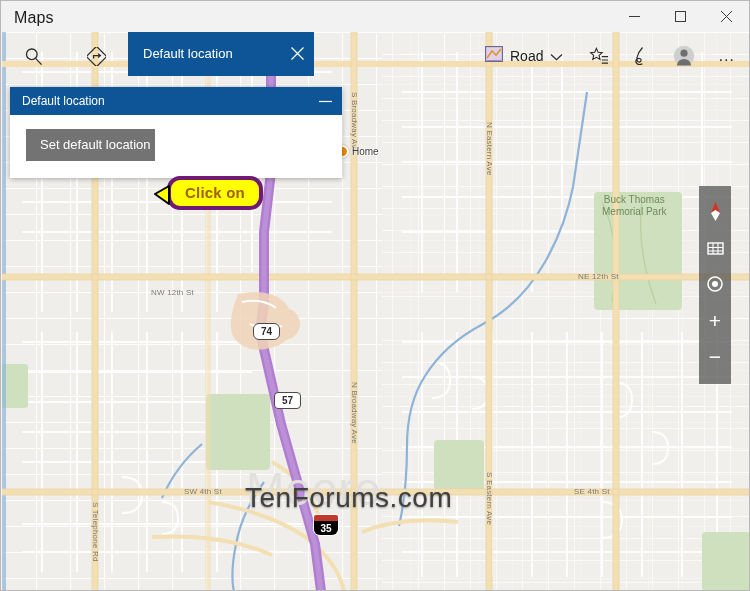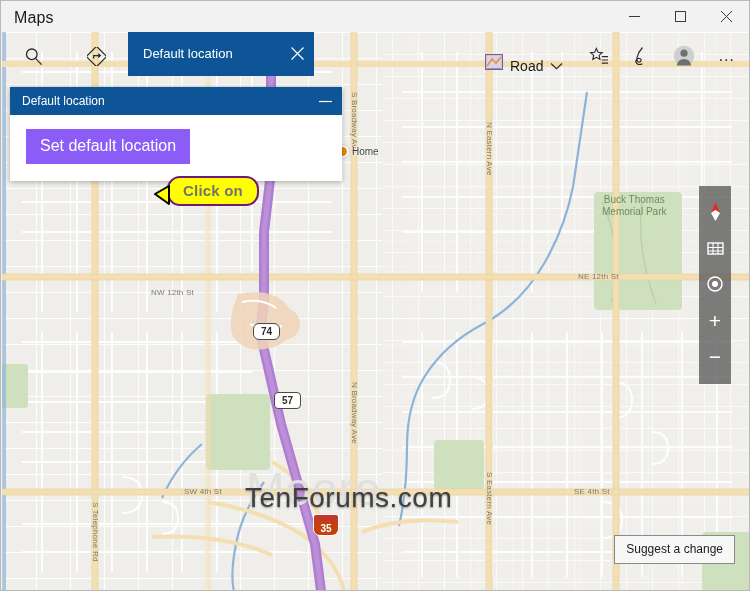--- a/index.html
+++ b/index.html
@@ -72,21 +72,21 @@
     color: #2b2b2b;
     pointer-events: auto;
   }
   #btn-search { left: 12px; top: 6px; width: 40px; height: 36px; }
   #btn-directions { left: 75px; top: 6px; width: 40px; height: 36px; }
 
   #btn-mapstyle {
     left: 478px; top: 6px;
     height: 36px;
     display: flex;
-    align-items: flex-end;
+    align-items: center;
     gap: 7px;
     padding: 0 6px;
     pointer-events: auto;
   }
   .roadlabel {
     font-size: 14px;
     color: #1c1c1c;
   }
   #btn-favorites { left: 580px; top: 6px; width: 36px; height: 36px; }
   #btn-ink { left: 622px; top: 6px; width: 36px; height: 36px; }
@@ -181,21 +181,21 @@
     display: flex;
     flex-direction: column;
     align-items: stretch;
     border: 1.2px solid #ffffff;
     border-radius: 3px 3px 7px 7px;
     overflow: hidden;
     box-sizing: border-box;
   }
   .shield-i .top { height: 6px; background: #c0392b; }
   .shield-i .bot {
-    flex: 1; background: #c2410c; color: #fff;
+    flex: 1; background: #000000; color: #fff;
     font-size: 10px; font-weight: bold;
     display: flex; align-items: center; justify-content: center; text-align: right;
   }
 
   
   .homepin {
     position: absolute;
     display: flex;
     align-items: center;
     gap: 3px;
@@ -288,42 +288,42 @@
     padding: 14px 16px 17px 16px;
   }
   .flyout-text {
     font-size: 12.5px;
     color: #1b1b1b;
     line-height: 19px;
     margin: 0 0 16px 0;
   }
   .setbtn {
     display: inline-block;
-    background: #8b5cf6;
+    background: #737373;
     color: #ffffff;
-    font-size: 16px;
-    padding: 8px 14px 9px 14px;
+    font-size: 13px;
+    padding: 8px 4px 9px 14px;
     border: none;
     font-family: inherit;
   }
 
   
   .callout {
     position: absolute;
     left: 166px; top: 175px;
     z-index: 60;
   }
   .callout-bubble {
     background: #ffff00;
-    border: 2px solid #701a75;
+    border: 4px solid #701a75;
     border-radius: 13px;
     padding: 4px 14px 5px 14px;
     font-size: 15px;
     font-weight: bold;
-    color: #737373;
+    color: #a16207;
     letter-spacing: .2px;
   }
   .callout-tail {
     position: absolute;
     left: -13px; top: 8px;
     width: 0; height: 0;
   }
   .callout-tail svg { display: block; }
 
   .watermark {
@@ -491,21 +491,20 @@
     <div class="mc">
       <svg width="18" height="18" viewBox="0 0 18 18" aria-hidden="true">
         <circle cx="9" cy="9" r="7" fill="none" stroke="#ffffff" stroke-width="1.5"></circle>
         <circle cx="9" cy="9" r="3" fill="#ffffff"></circle>
       </svg>
     </div>
     <div class="mc sym">+</div>
     <div class="mc sym">−</div>
   </div>
 
-  <div class="suggest">Suggest a change</div>
 
   <div class="titlebar">
     <span class="titlebar-text">Maps</span>
     <div class="wincontrols">
       <div class="wc">
         <svg width="11" height="11" viewBox="0 0 11 11">
             <path d="M0 5.5 H11" stroke="#3b3b3b" stroke-width="1"></path>
           </svg>
       </div>
       <div class="wc">

